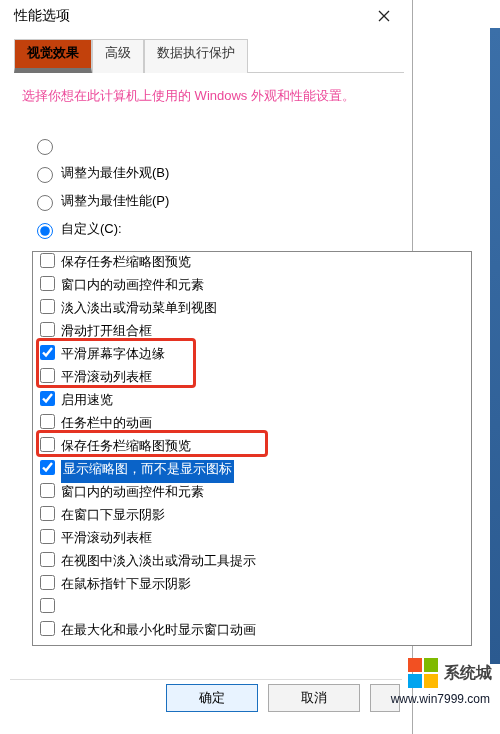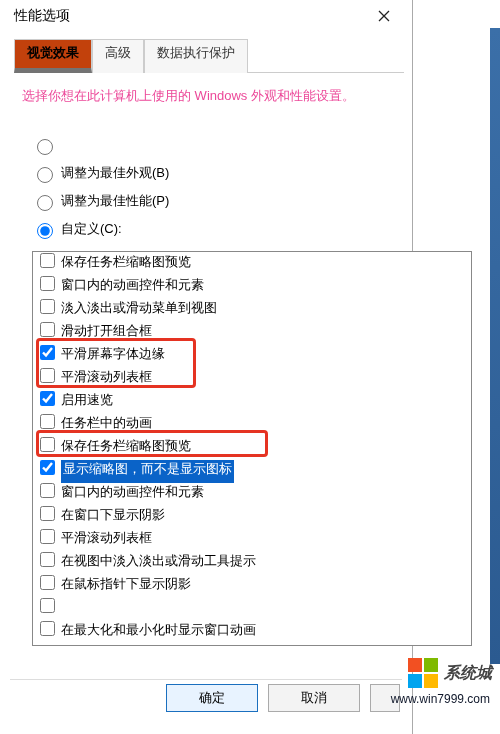--- a/index.html
+++ b/index.html
@@ -145,21 +145,20 @@
     position: absolute;
     right: 8px;
     bottom: 46px;
     display: flex;
     align-items: center;
     gap: 6px;
     font-size: 16px;
     font-weight: 600;
     color: #444;
     background: rgba(255,255,255,0.0);
-    font-style: italic;
   }
   .wm-url {
     position: absolute;
     right: 10px; bottom: 28px;
     font-size: 12px;
     color: #0f172a;
   }
   .wm-logo { display: flex; gap: 2px; }
   .wm-sq { width: 14px; height: 14px; }
   .c1{background:#f25022}.c2{background:#7fba00}.c3{background:#00a4ef}.c4{background:#ffb900}

